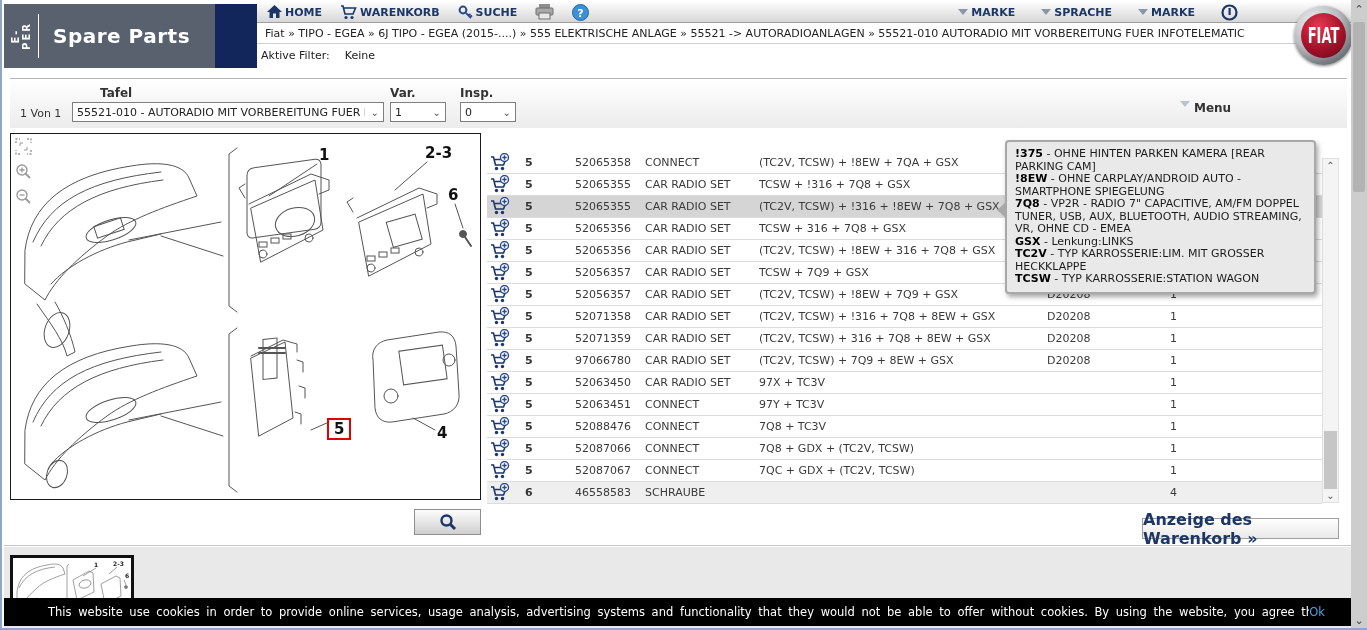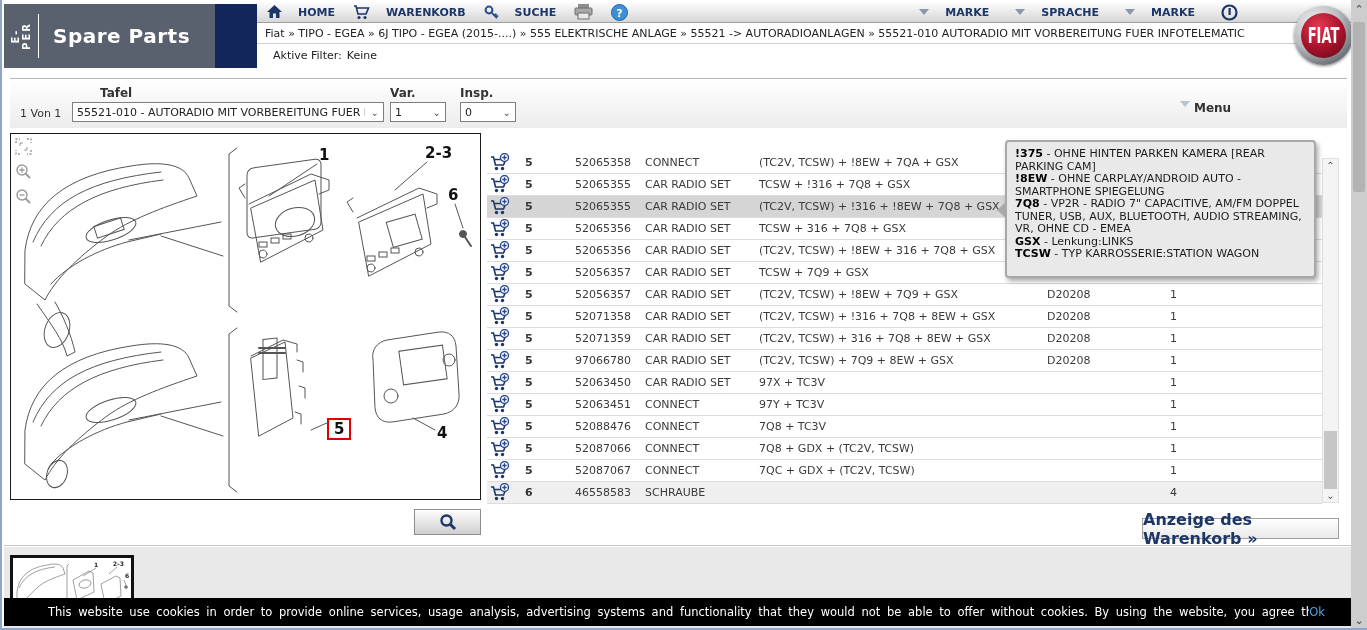--- a/index.html
+++ b/index.html
@@ -10,28 +10,28 @@
     border-left:2px solid #8fa6c9; border-bottom:2px solid #8fa6c9;
   }
   
   #brand { position:absolute; left:2px; top:4px; width:253px; height:64px; background:#59616e; display:flex; align-items:center; }
   #brand .eper { color:#fff; font-size:10px; letter-spacing:2px; transform:rotate(-90deg); width:34px; text-align:center; font-weight:bold; }
   #brand .vline { width:1px; height:44px; background:#fff; margin-right:14px; }
   #brand .sp { color:#fff; font-size:20px; font-weight:bold; letter-spacing:.5px; }
   #brand .navyend { position:absolute; right:0; top:0; width:42px; height:64px; background:#13265c; }
   #topbar { position:absolute; left:255px; top:2px; width:1096px; height:21px;
     background:linear-gradient(#fdfdfd,#d7d7d7); border-bottom:1px solid #9e9e9e; display:flex; align-items:center; }
-  .tb-item { display:flex; align-items:center; gap:16px; color:#1b3667; font-weight:bold; font-size:11px; cursor:pointer; }
+  .tb-item { display:flex; align-items:center; gap:3px; color:#1b3667; font-weight:bold; font-size:11px; cursor:pointer; }
   .tb-item svg { display:block; }
   #tb-left { display:flex; gap:18px; align-items:center; margin-left:10px; }
   #tb-right { display:flex; gap:26px; align-items:center; margin-left:auto; margin-right:115px; }
   .tri { width:0; height:0; border-left:5px solid transparent; border-right:5px solid transparent; border-top:6px solid #8a97a8; display:inline-block; }
   #crumb { position:absolute; left:255px; top:23px; width:1096px; height:21px; background:#fff; border-bottom:1px solid #cfcfcf;
     font-size:11px; color:#222; display:flex; align-items:center; padding-left:8px; white-space:nowrap; overflow:hidden; }
-  #afilter { position:absolute; left:255px; top:45px; height:20px; font-size:11px; color:#222; display:flex; align-items:center; padding-left:16px; gap:5px; }
+  #afilter { position:absolute; left:255px; top:45px; height:20px; font-size:11px; color:#222; display:flex; align-items:center; padding-left:4px; gap:15px; }
   #fiatlogo { position:absolute; left:1292px; top:6px; width:59px; height:59px; border-radius:50%;
     background:radial-gradient(circle at 35% 30%,#f4f4f4,#b9bcc0 45%,#6e7379 75%,#9aa0a6);
     display:flex; align-items:center; justify-content:center; box-shadow:0 1px 3px rgba(0,0,0,.5); z-index:30;text-align:right; }
   #fiatlogo .inner { width:45px; height:45px; border-radius:50%;
     background:radial-gradient(circle at 40% 28%,#e0394e,#a5122a 55%,#5f0715);
     display:flex; align-items:center; justify-content:center; }
   #fiatlogo .ftxt { color:#fff; font-size:13px; font-weight:bold; letter-spacing:0px; transform:scaleY(1.6); font-family:"DejaVu Sans","Liberation Sans",sans-serif; }
   
   #toolpanel { position:absolute; left:8px; top:78px; width:1337px; height:50px;
     background:linear-gradient(#ffffff,#ececec); border-top:1px solid #b5b5b5; }
@@ -555,20 +555,21 @@
     <span class="arr" style="bottom:1px;">⌄</span>
   </div>
 
   <div id="tooltip">
     <div class="ptr"></div>
     <div id="ttentries">
         <div><b>!375</b> - OHNE HINTEN PARKEN KAMERA [REAR PARKING CAM]</div>
         <div><b>!8EW</b> - OHNE CARPLAY/ANDROID AUTO - SMARTPHONE SPIEGELUNG</div>
         <div><b>7Q8</b> - VP2R - RADIO 7" CAPACITIVE, AM/FM DOPPEL TUNER, USB, AUX, BLUETOOTH, AUDIO STREAMING, VR, OHNE CD - EMEA</div>
         <div><b>GSX</b> - Lenkung:LINKS</div>
+        <div><b>TC2V</b> - TYP KARROSSERIE:LIM. MIT GROSSER HECKKLAPPE</div>
         <div><b>TCSW</b> - TYP KARROSSERIE:STATION WAGON</div>
       </div>
   </div>
 
   <div id="cartbtn">Anzeige des Warenkorb »</div>
 
   <div class="sepline"></div>
 
   <div id="bottompanel">
     <div id="thumb">

